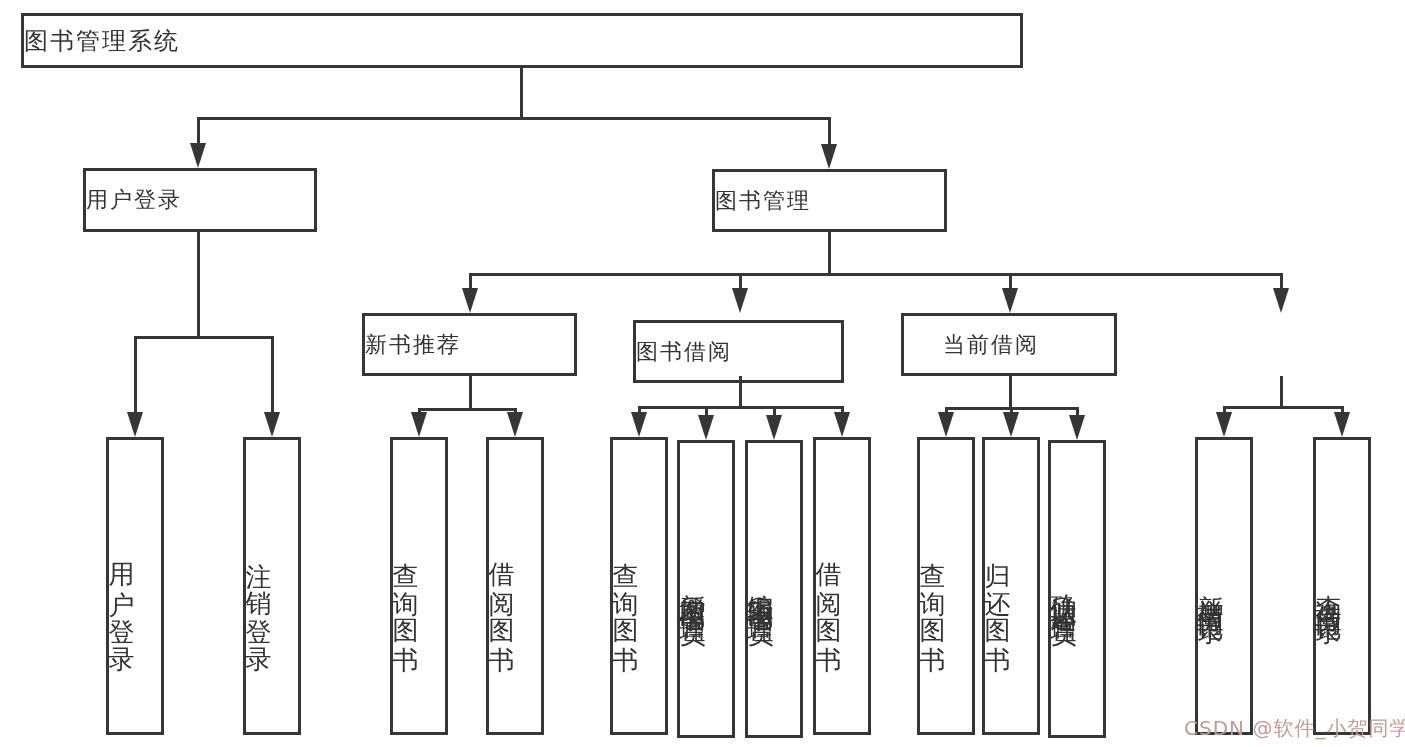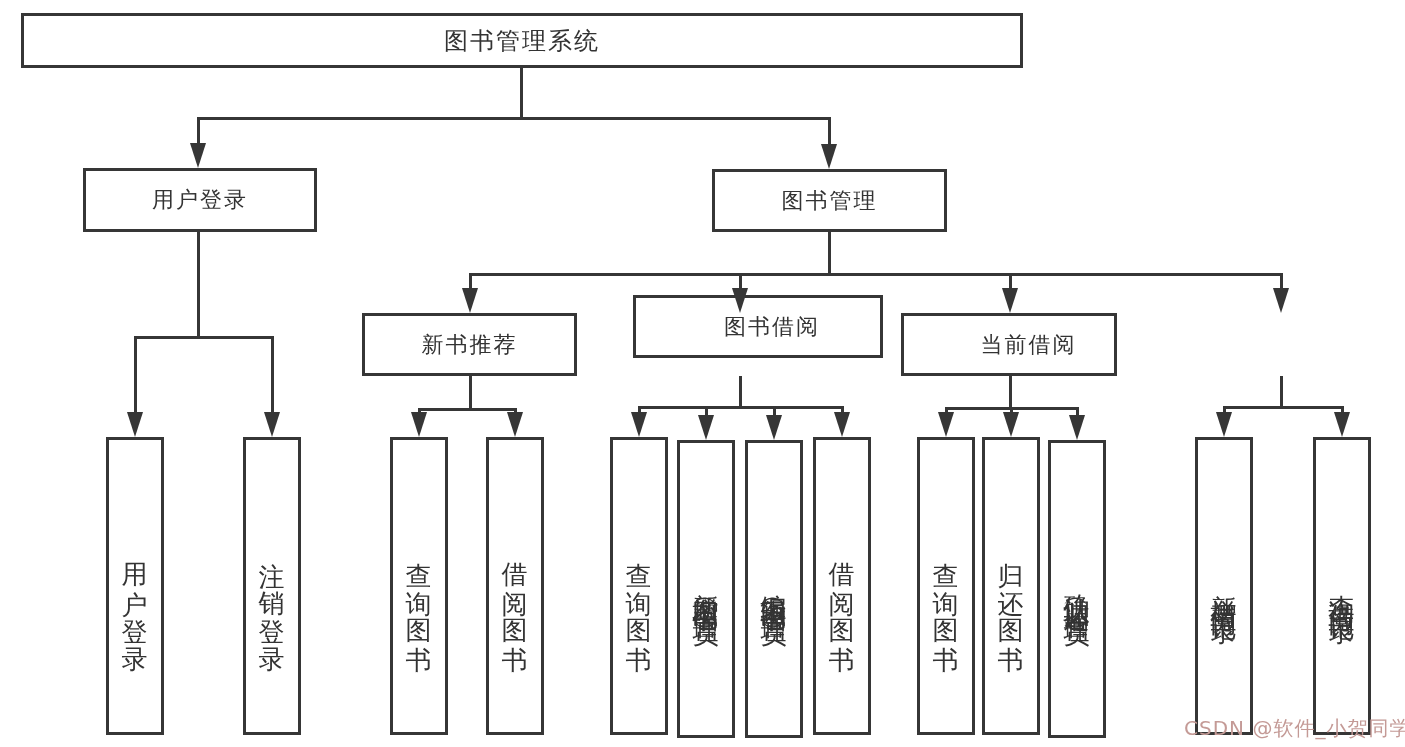--- a/index.html
+++ b/index.html
@@ -2,21 +2,21 @@
 <html><head>
 <meta charset="utf-8">
 <style>
   html,body{margin:0;padding:0;background:#fff;}
   .canvas{
     position:relative;width:1405px;height:747px;background:#fff;
     font-family:"DejaVu Sans","Liberation Sans",sans-serif;overflow:hidden;
   }
   .box{
     position:absolute;box-sizing:border-box;border:3px solid #363636;background:#fff;
-    display:flex;align-items:center;justify-content:center;
+    display:flex;align-items:center;
     color:#333;font-size:22px;letter-spacing:2px;white-space:nowrap;
   }
   .box.title{font-size:24px;}
   .leaf{width:58px;height:298px;}
   .vtext{
     writing-mode:vertical-rl;text-orientation:mixed;
     font-size:26px;color:#333;line-height:1;
   }
   .ls4{letter-spacing:28px;margin-top:24px;}
   .ls6{letter-spacing:5px;margin-top:5px;}
@@ -44,21 +44,21 @@
   <div class="box" style="left:83px;top:168px;width:234px;height:64px;">
     <span>用户登录</span>
   </div>
   <div class="box" style="left:712px;top:169px;width:235px;height:63px;">
     <span>图书管理</span>
   </div>
 
   <div class="box" style="left:362px;top:313px;width:215px;height:63px;">
     <span>新书推荐</span>
   </div>
-  <div class="box" style="left:633px;top:295px;width:250px;height:63px;padding-left:28px;">
+  <div class="box" style="left:633px;top:320px;width:211px;height:63px;">
     <span>图书借阅</span>
   </div>
   <div class="box" style="left:901px;top:313px;width:216px;height:63px;padding-left:39px;">
     <span>当前借阅</span>
   </div>
 
   <div class="box leaf" style="left:106px;top:437px;">
     <span class="vtext ls4">用户登录</span>
   </div>
   <div class="box leaf" style="left:243px;top:437px;">

